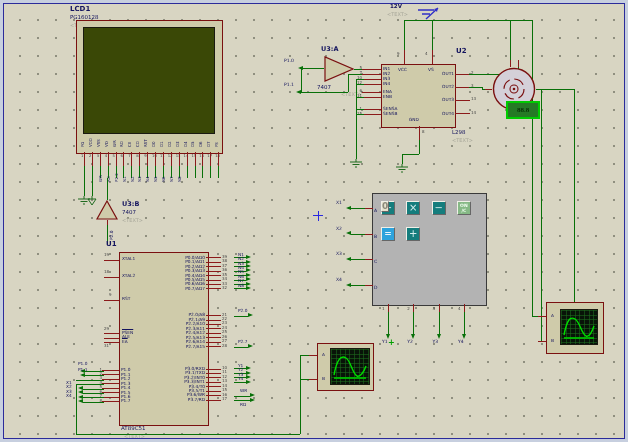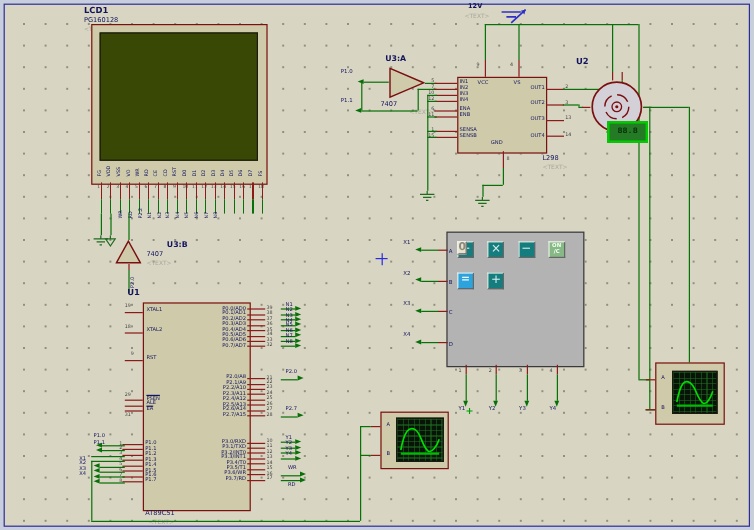--- a/index.html
+++ b/index.html
@@ -55,21 +55,21 @@
   .krow .klbl{position:absolute;left:0;top:0;font-size:4.5px;color:#14145e;line-height:1}
   .krow .kwire{position:absolute;left:15px;top:7px;width:14px;height:1px;background:#087008}
   .krow .kar{position:absolute;left:10px;top:4.5px;width:0;height:0;border-top:2.5px solid transparent;border-bottom:2.5px solid transparent;border-right:5px solid #087008}
   .kcol{position:relative;width:25.3px}
   .kletter{height:25.7px;font-size:4.5px;color:#14145e;line-height:1;padding-top:5px;box-sizing:border-box}
   
   .scope{position:absolute;background:#cfcbaa;border:1.5px solid #7a1010}
   .screen{position:absolute;background-color:#081408;border:1px solid #1a1a10;
     background-image:repeating-linear-gradient(to right,rgba(30,110,30,.55) 0 1px,transparent 1px 4.6px),
                      repeating-linear-gradient(to bottom,rgba(30,110,30,.55) 0 1px,transparent 1px 4.6px)}
-  .readout{position:absolute;border:2px solid #0c0;background:#257a25;color:#063306;font-family:Liberation Mono, monospace;
+  .readout{position:absolute;border:2px solid #0c0;background:#257a25;color:#063306;font-family:Liberation Serif, serif;
     font-size:7px;font-weight:bold;display:flex;align-items:center;justify-content:center;line-height:1}
   .plus{position:absolute;color:#00a000;font-size:8px;font-weight:bold;line-height:1}
   .tri{position:absolute}
 </style>
 </head>
 <body>
 
 <div id="sheet">
 
   <div class="ref" style="left:66px;top:2px">LCD1</div>
@@ -202,21 +202,21 @@
     <path d="M7,0 V3 M1,3 H13 M3.5,5.5 H10.5 M6,8 H8" stroke="#1f6b1f" stroke-width="1" fill="none"></path>
     </svg>
   <svg class="tri" style="left:83px;top:192px" width="10" height="10">
     <path d="M5,0 V3 M1,3 L9,3 L5,9 Z" stroke="#1f6b1f" stroke-width="1" fill="none"></path>
     </svg>
 
   <i class="wv" style="left:103px;top:174px;height:22px"></i>
   <svg class="tri" style="left:92px;top:196px" width="22" height="20">
     <polygon points="11,1 1,19 21,19" fill="#cfcbaa" stroke="#7a1010" stroke-width="1.2"></polygon>
     </svg>
-  <div class="ref" style="left:135px;top:197px;font-size:6.5px">U3:B</div>
+  <div class="ref" style="left:118px;top:197px;font-size:6.5px">U3:B</div>
   <div class="val" style="left:118px;top:206px">7407</div>
   <div class="grey" style="left:118px;top:214px">&lt;TEXT&gt;</div>
   <i class="pv" style="left:103px;top:216px;height:5px"></i>
   <i class="wv" style="left:103px;top:221px;height:19px"></i>
   <div class="abs" style="left:105px;top:222px;width:8px;height:14px">
     <span class="vert" style="font-size:4.3px">P2.0</span>
     </div>
 
   <div class="lbl" style="left:386px;top:0px;font-weight:bold;font-size:5.5px">12V</div>
   <div class="grey" style="left:383px;top:8px">&lt;TEXT&gt;</div>
@@ -240,21 +240,21 @@
   <i class="arl" style="left:294px;top:61.5px"></i>
   <i class="wh" style="left:299px;top:64px;width:21px"></i>
   <div class="lbl" style="left:280px;top:79px">P1.1</div>
   <i class="arl" style="left:292px;top:85.5px"></i>
   <i class="wh" style="left:297px;top:88px;width:47px"></i>
   <i class="wv" style="left:297px;top:64px;height:24px"></i>
   <i class="wh" style="left:350px;top:65px;width:10px"></i>
   <i class="wv" style="left:344px;top:70px;height:18px"></i>
   <i class="wh" style="left:344px;top:70px;width:16px"></i>
 
-  <div class="ref" style="left:476px;top:44px">U2</div>
+  <div class="ref" style="left:452px;top:44px">U2</div>
   <div class="chip" style="left:377px;top:60px;width:73px;height:62px"></div>
   <div class="val" style="left:448px;top:126px">L298</div>
   <div class="grey" style="left:448px;top:134px">&lt;TEXT&gt;</div>
   <div class="rows rows5" style="left:345px;top:62.5px;width:110px">
 
   <div class="lrow">
         <span class="no">5</span>
         <i class="stub" style="flex-basis:19px"></i>
         <span class="nm">IN1</span>
       </div>

